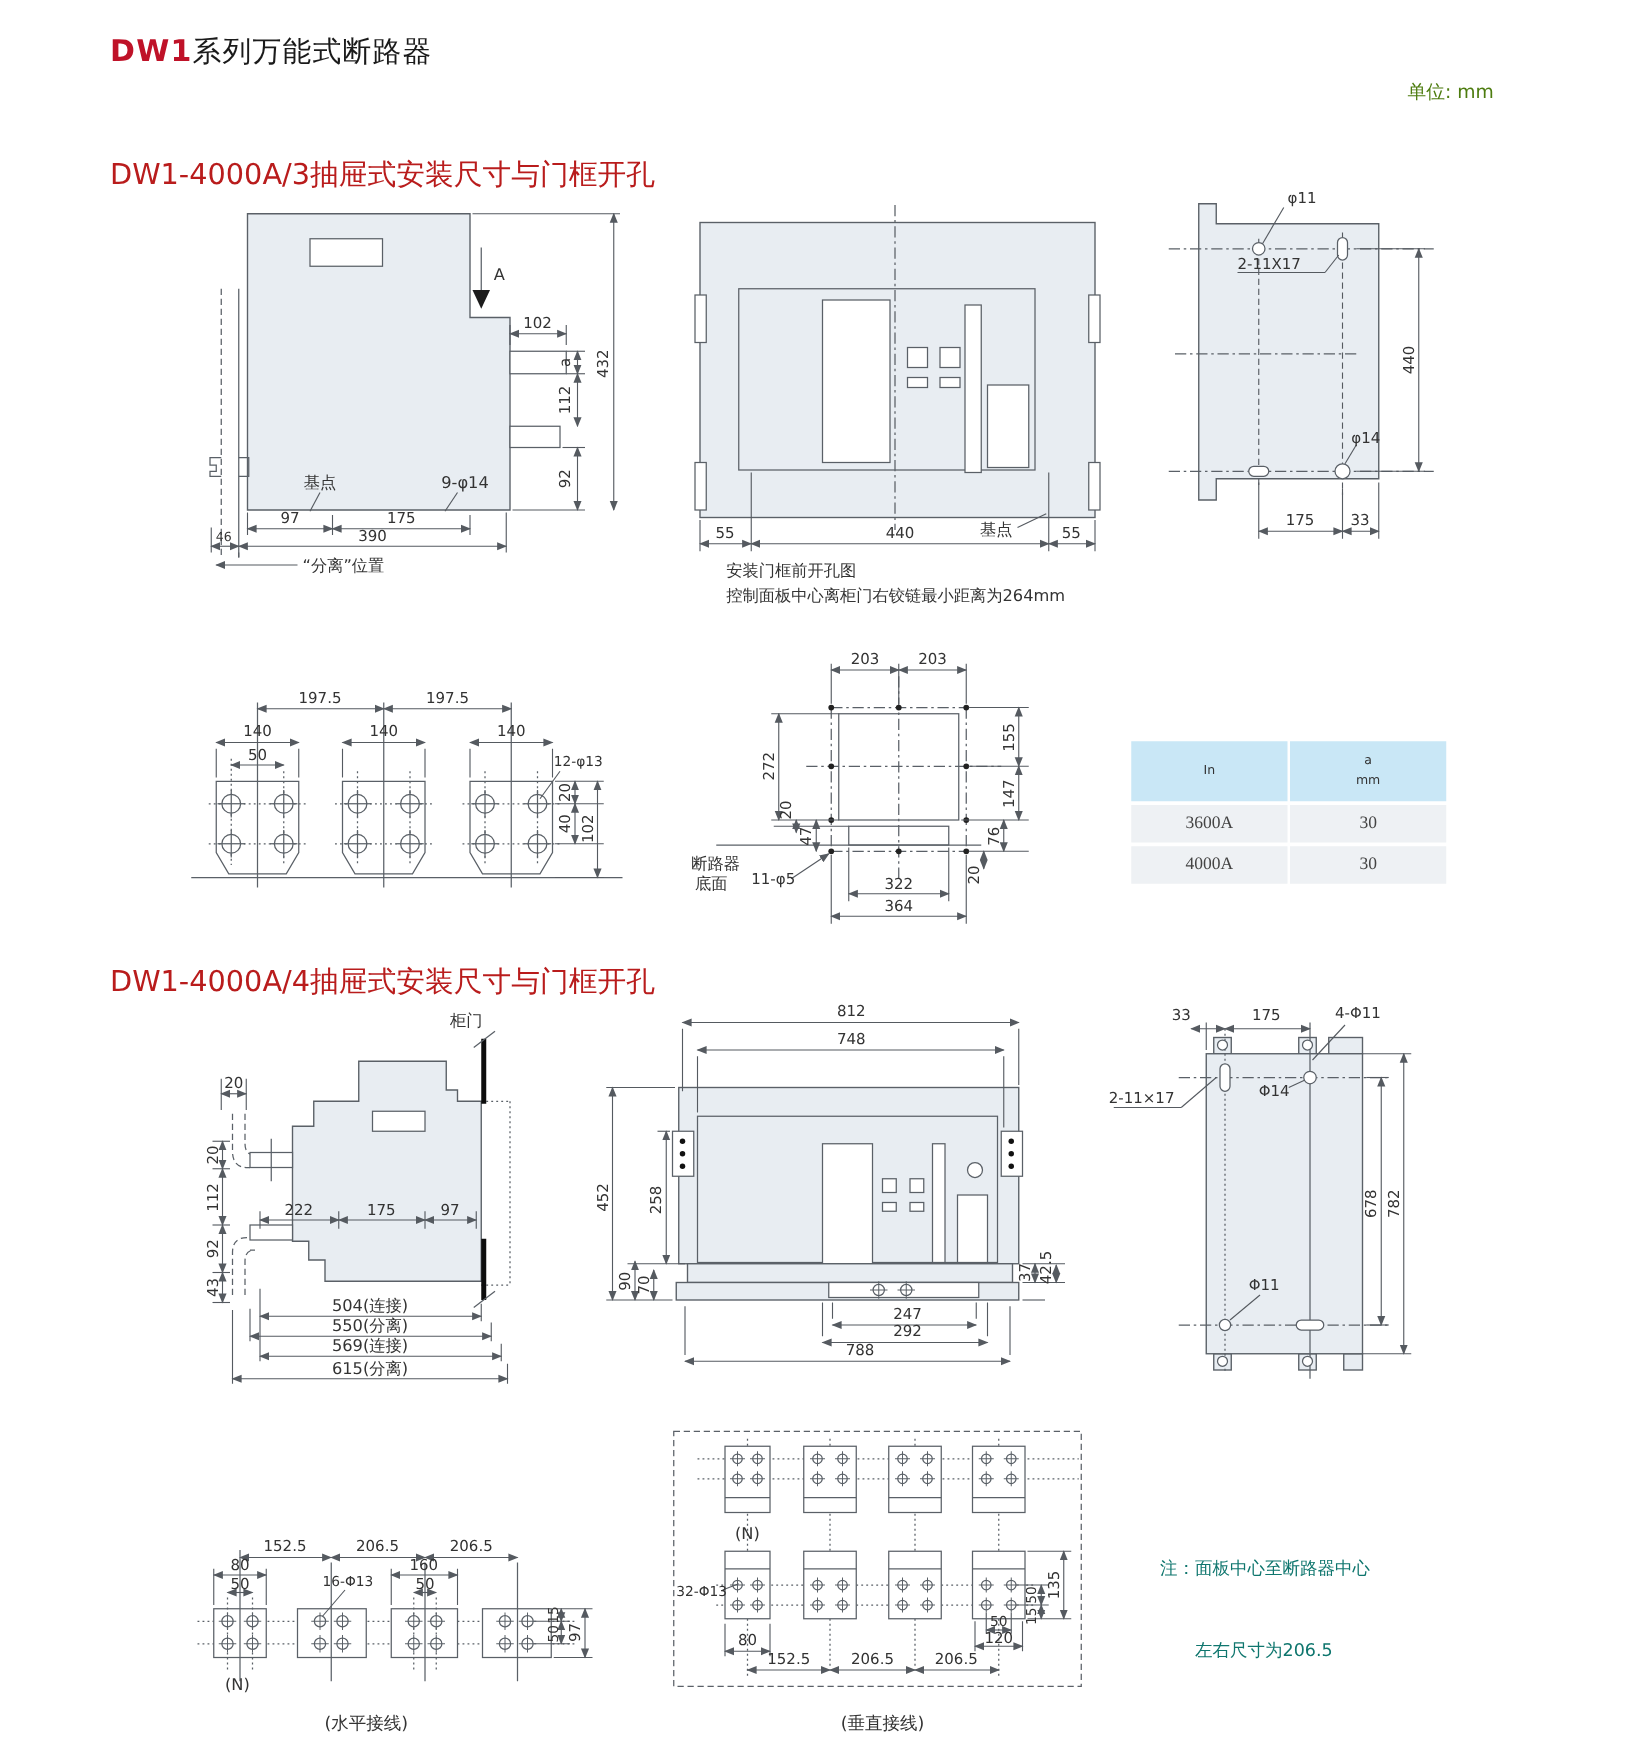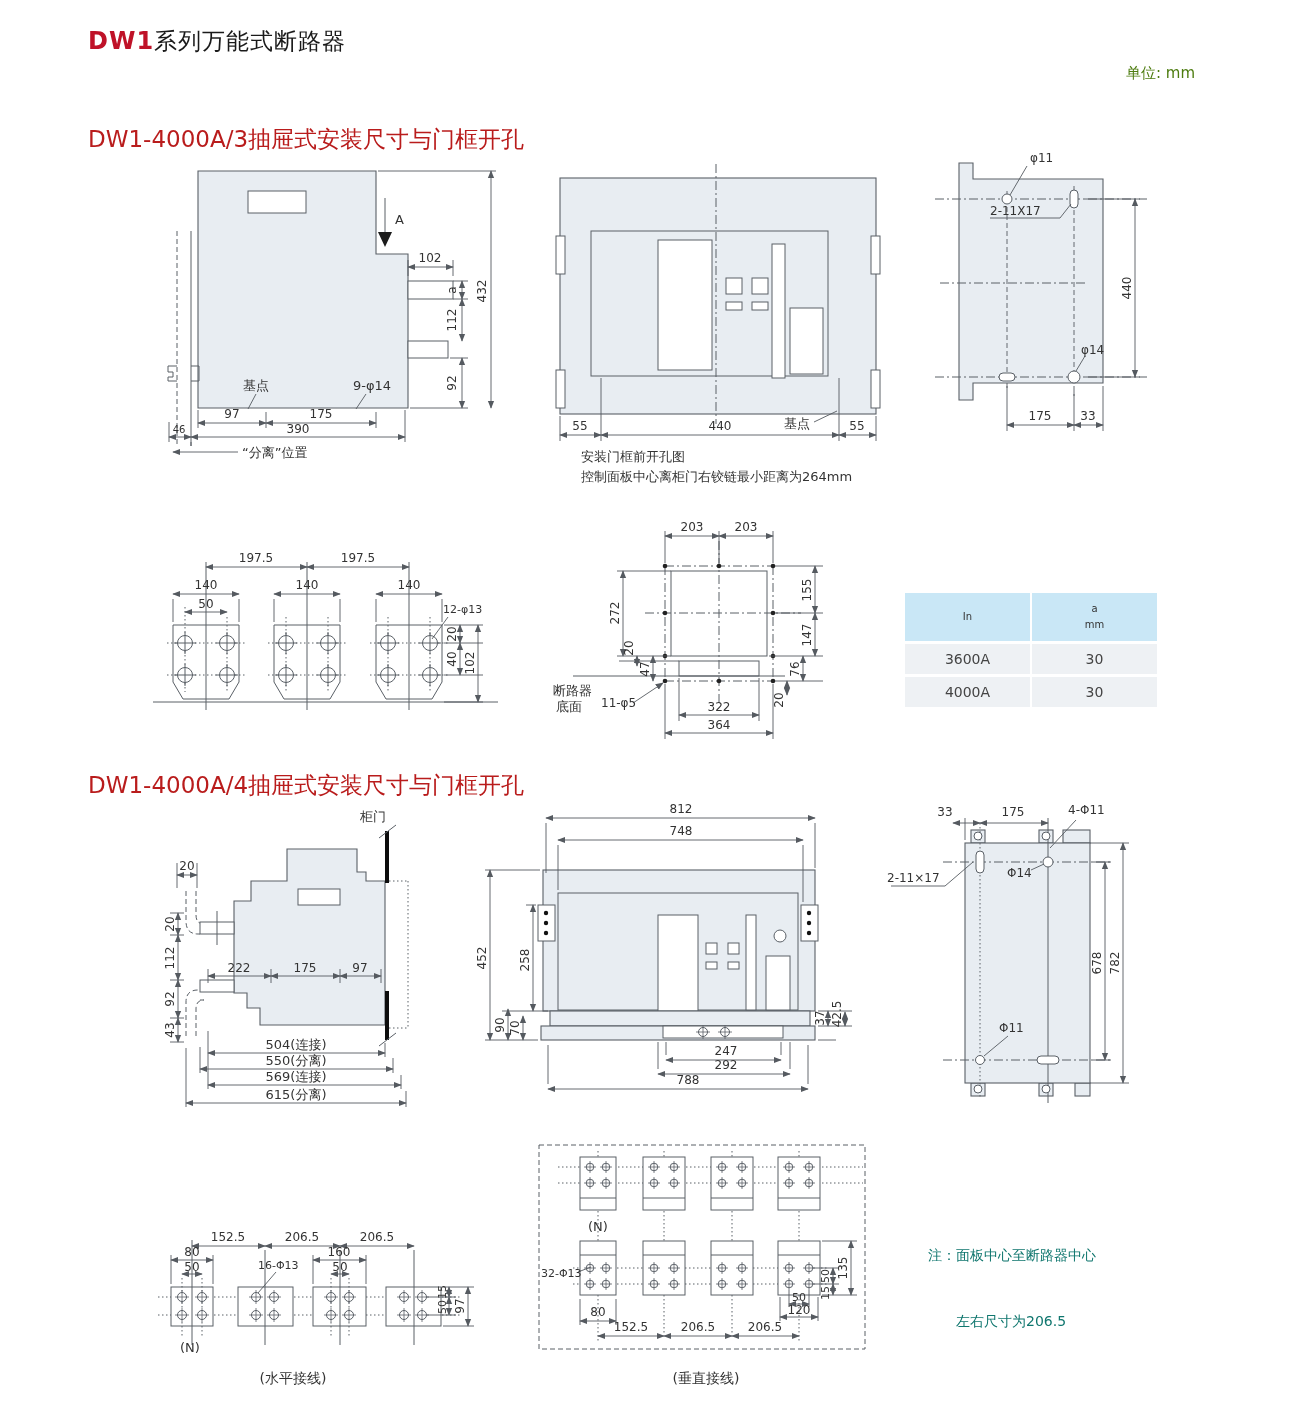--- a/index.html
+++ b/index.html
@@ -24,21 +24,21 @@
   .dmr{stroke:#555a60;stroke-width:0.9;fill:none;marker-end:url(#ar);}
   .dd{stroke-dasharray:9 3 2 3;}
   .ds{stroke-dasharray:5 3;}
   .dt{stroke-dasharray:1.5 2.5;}
   .thk{stroke:#0d0d0d;stroke-width:4;}
   
   .tbl{left:905px;top:593px;width:252px;}
   .tbl .hrow{display:flex;gap:2px;}
   .tbl .th{flex:1;height:48px;background:#c9e7f6;display:flex;flex-direction:column;
            align-items:center;justify-content:center;font-size:10px;color:#333;line-height:16px;}
-  .tbl .drow{display:flex;gap:2px;margin-top:3px;}
+  .tbl .drow{display:flex;gap:2px;margin-top:3px;font-family:Liberation Serif, serif;}
   .tbl .td{flex:1;height:30px;background:#eef1f4;display:flex;align-items:center;
            justify-content:center;font-size:14px;color:#444;}
   .note{left:928px;top:1244px;font-size:14px;color:#0f766e;line-height:22px;}
   .note .l2{padding-left:28px;margin-top:44px;}
 </style>
 </head>
 <body>
 
 <div id="page">
 

